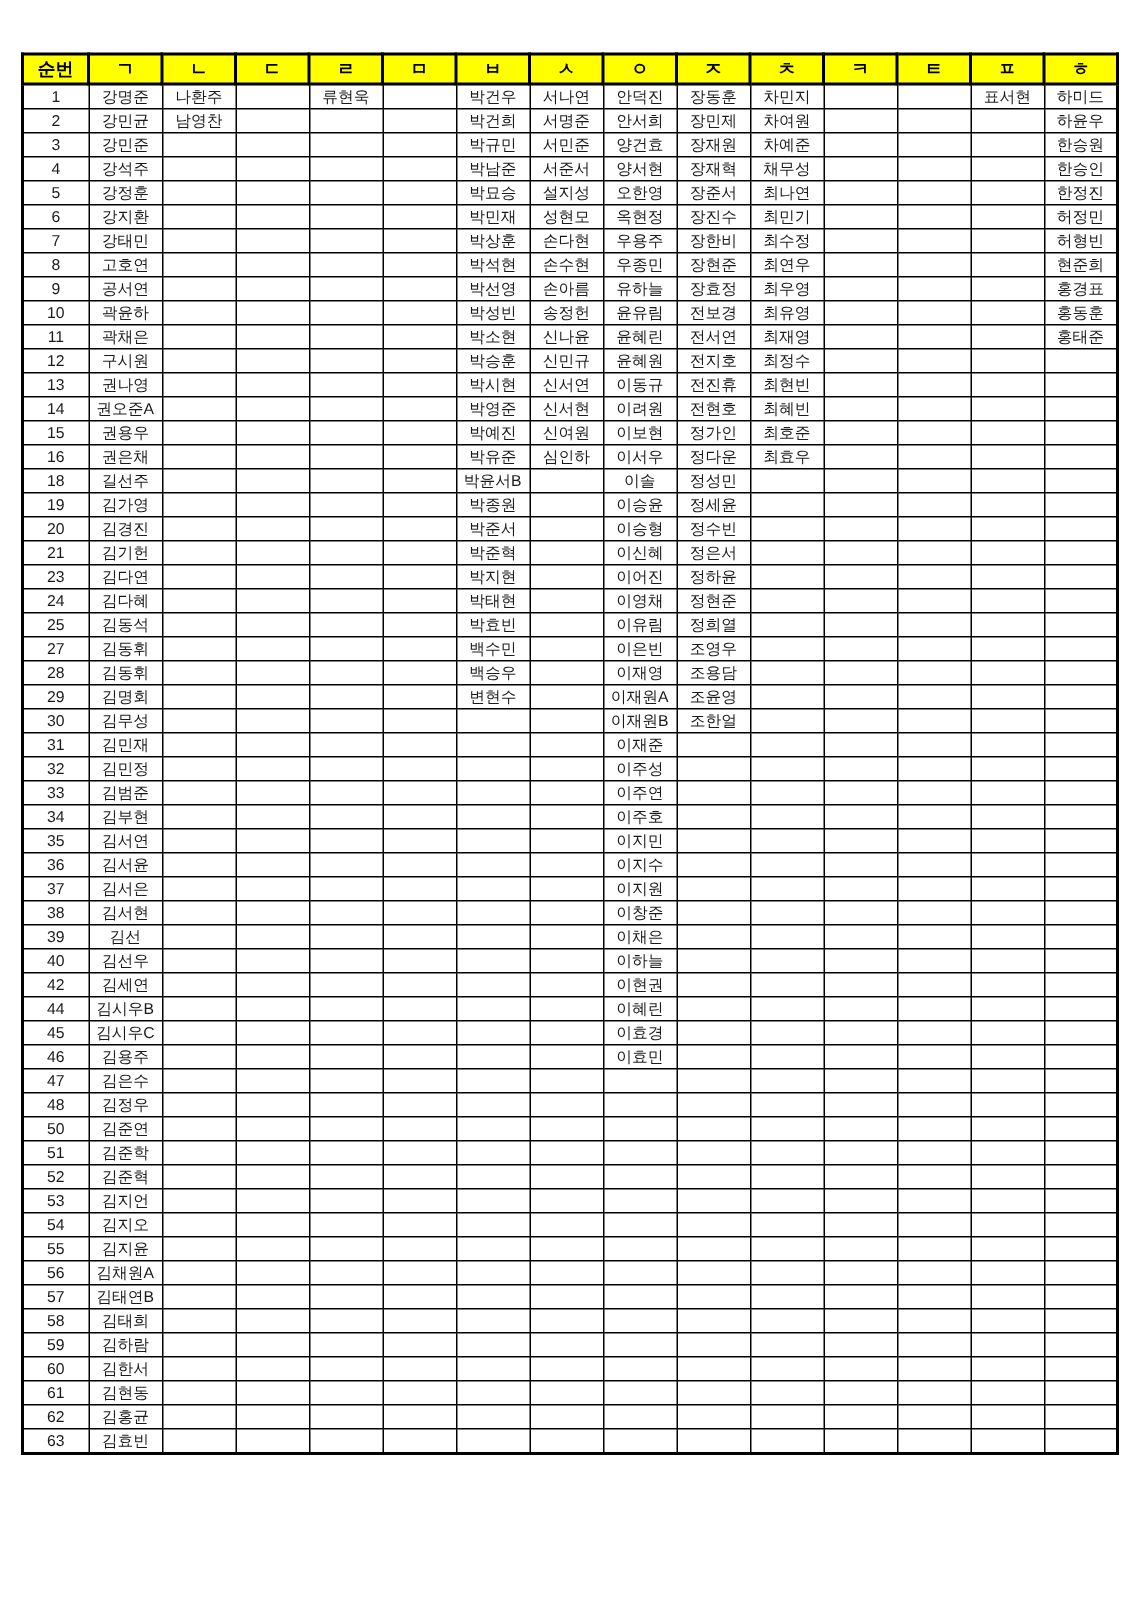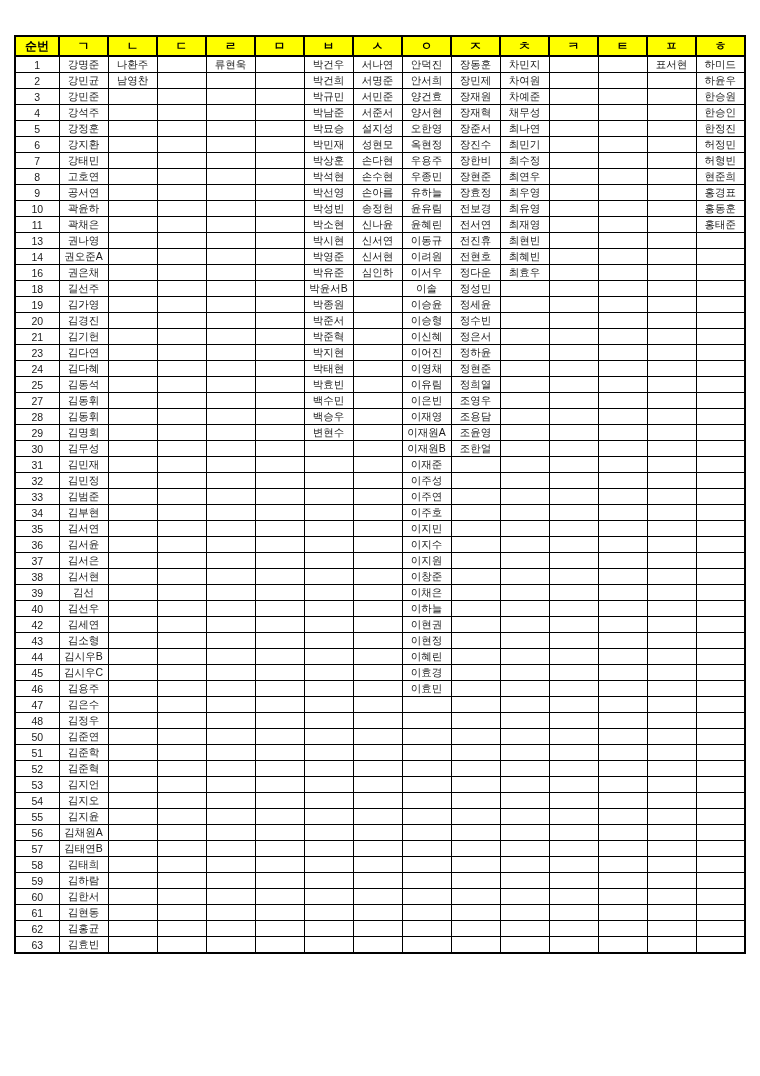--- a/index.html
+++ b/index.html
@@ -271,20 +271,37 @@
           <td>신나윤</td>
           <td>윤혜린</td>
           <td>전서연</td>
           <td>최재영</td>
           <td></td>
           <td></td>
           <td></td>
           <td>홍태준</td>
         </tr>
         <tr>
+          <td>12</td>
+          <td>구시원</td>
+          <td></td>
+          <td></td>
+          <td></td>
+          <td></td>
+          <td>박승훈</td>
+          <td>신민규</td>
+          <td>윤혜원</td>
+          <td>전지호</td>
+          <td>최정수</td>
+          <td></td>
+          <td></td>
+          <td></td>
+          <td></td>
+        </tr>
+        <tr>
           <td>13</td>
           <td>권나영</td>
           <td></td>
           <td></td>
           <td></td>
           <td></td>
           <td>박시현</td>
           <td>신서연</td>
           <td>이동규</td>
           <td>전진휴</td>
@@ -305,20 +322,37 @@
           <td>신서현</td>
           <td>이려원</td>
           <td>전현호</td>
           <td>최혜빈</td>
           <td></td>
           <td></td>
           <td></td>
           <td></td>
         </tr>
         <tr>
+          <td>15</td>
+          <td>권용우</td>
+          <td></td>
+          <td></td>
+          <td></td>
+          <td></td>
+          <td>박예진</td>
+          <td>신여원</td>
+          <td>이보현</td>
+          <td>정가인</td>
+          <td>최호준</td>
+          <td></td>
+          <td></td>
+          <td></td>
+          <td></td>
+        </tr>
+        <tr>
           <td>16</td>
           <td>권은채</td>
           <td></td>
           <td></td>
           <td></td>
           <td></td>
           <td>박유준</td>
           <td>심인하</td>
           <td>이서우</td>
           <td>정다운</td>
@@ -696,37 +730,20 @@
           <td></td>
           <td>이현권</td>
           <td></td>
           <td></td>
           <td></td>
           <td></td>
           <td></td>
           <td></td>
         </tr>
         <tr>
-          <td>43</td>
-          <td>김소형</td>
-          <td></td>
-          <td></td>
-          <td></td>
-          <td></td>
-          <td></td>
-          <td></td>
-          <td>이현정</td>
-          <td></td>
-          <td></td>
-          <td></td>
-          <td></td>
-          <td></td>
-          <td></td>
-        </tr>
-        <tr>
           <td>44</td>
           <td>김시우B</td>
           <td></td>
           <td></td>
           <td></td>
           <td></td>
           <td></td>
           <td></td>
           <td>이혜린</td>
           <td></td>

